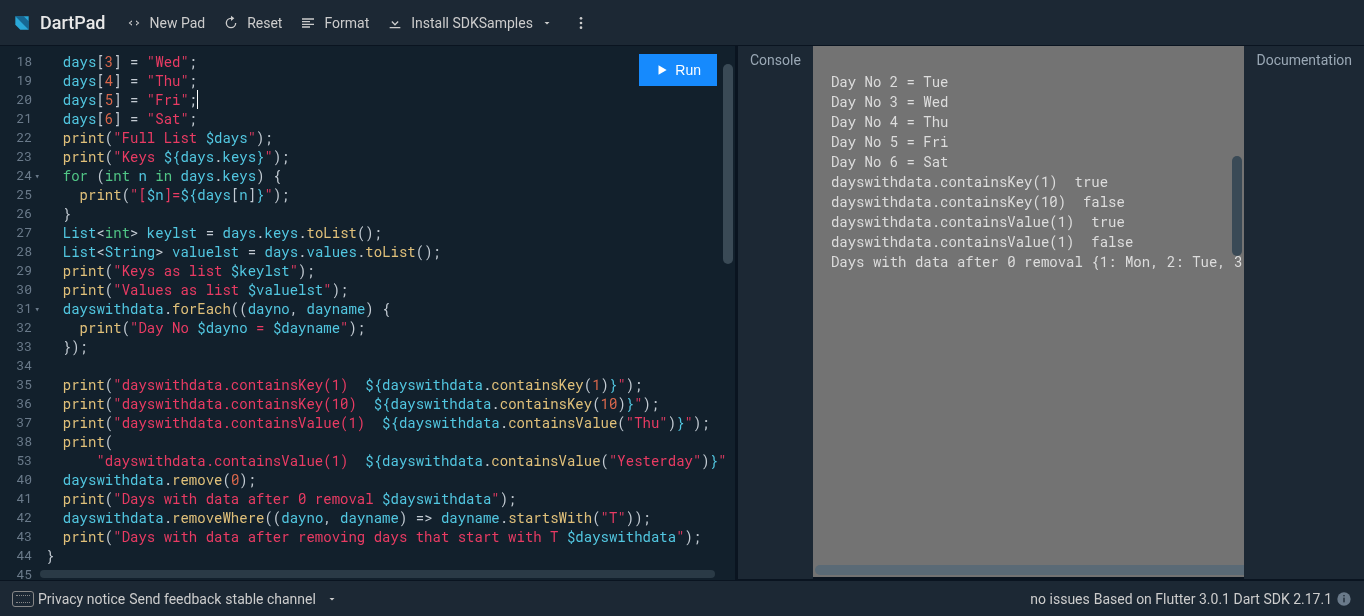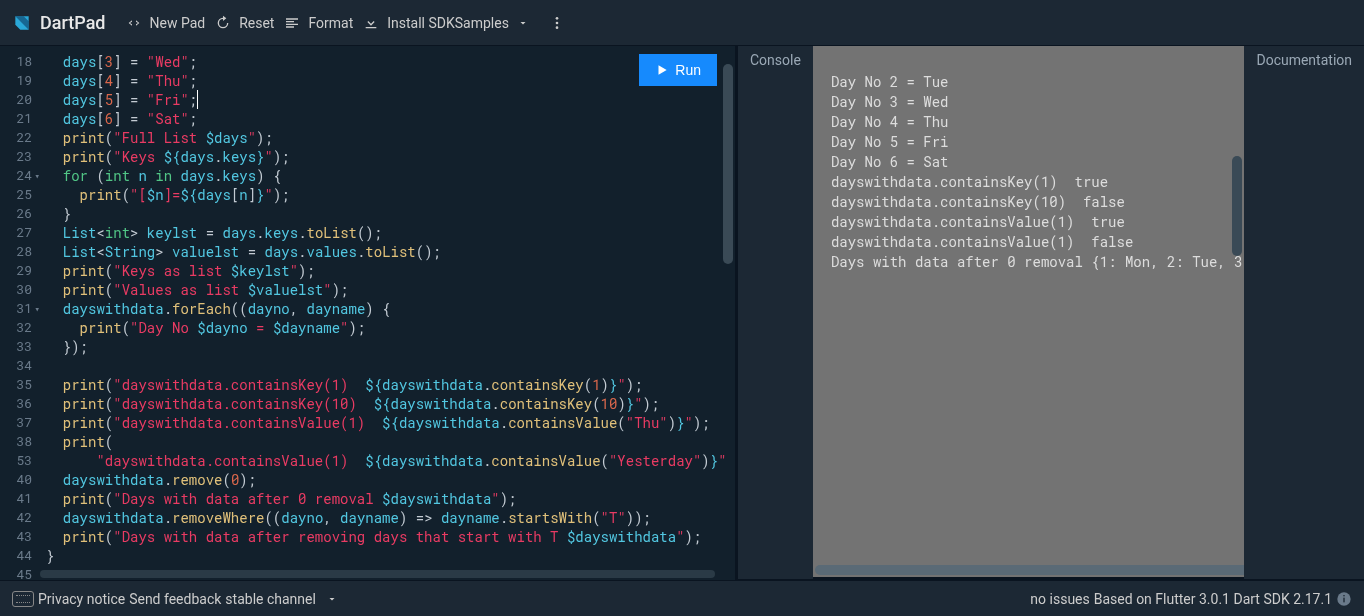--- a/index.html
+++ b/index.html
@@ -2,21 +2,21 @@
 <html><head>
 <meta charset="utf-8">
 <style>
   * { margin: 0; padding: 0; box-sizing: border-box; }
   body { font-family: -apple-system, BlinkMacSystemFont, "Segoe UI", Roboto, sans-serif; background: #1c2834; color: #ccc; width: 1364px; height: 616px; overflow: hidden; display: flex; flex-direction: column; }
 
   
   .header { height: 46px; background: #1c2834; display: flex; align-items: center; padding: 8px 12px; border-bottom: 1px solid #0a1420; }
   .logo-area { display: flex; align-items: center; font-weight: 500; font-size: 18px; color: #e8e8e8; margin-right: 20px; cursor: pointer; }
   .logo-icon { display: inline-flex; margin-right: 8px; }
-  .toolbar-items { display: flex; align-items: flex-start; gap: 10px; }
+  .toolbar-items { display: flex; align-items: flex-start; gap: 18px; }
   .toolbar-item { display: flex; align-items: center; gap: 8px; color: #ccc; font-size: 14px; cursor: pointer; }
   .toolbar-item svg { flex-shrink: 0; }
   .project-name { flex: 1; text-align: center; color: #e8e8e8; font-size: 16px; }
   .header-right { display: flex; align-items: center; gap: 20px; }
 
   
   .main { flex: 1; display: flex; min-height: 0; }
   .editor-pane { width: 738px; position: relative; background: #12202c; display: flex; border-right: 3px solid #0a1420; }
   .gutter { width: 40px; background: #12202c; padding-top: 6px; color: #6a7a8a; font-family: "Roboto Mono", Consolas, monospace; font-size: 13px; text-align: right; padding-right: 8px; line-height: 19px; user-select: none; }
   .gutter .fold { position: relative; }

